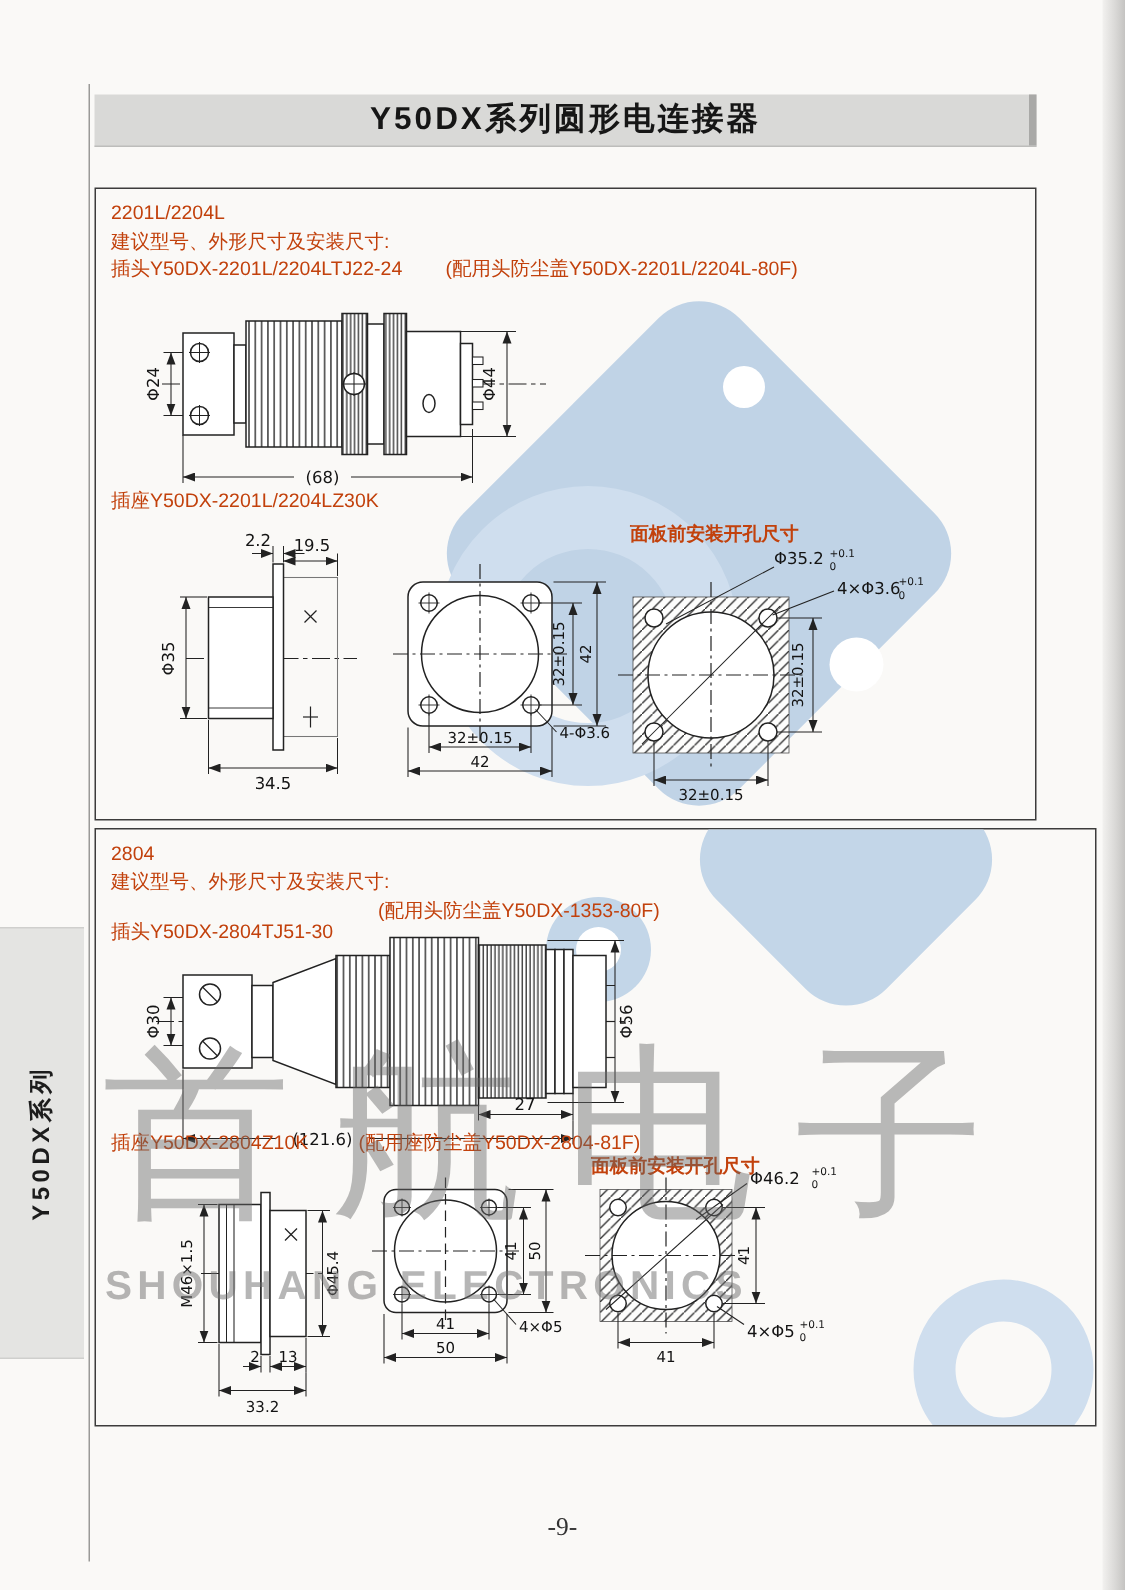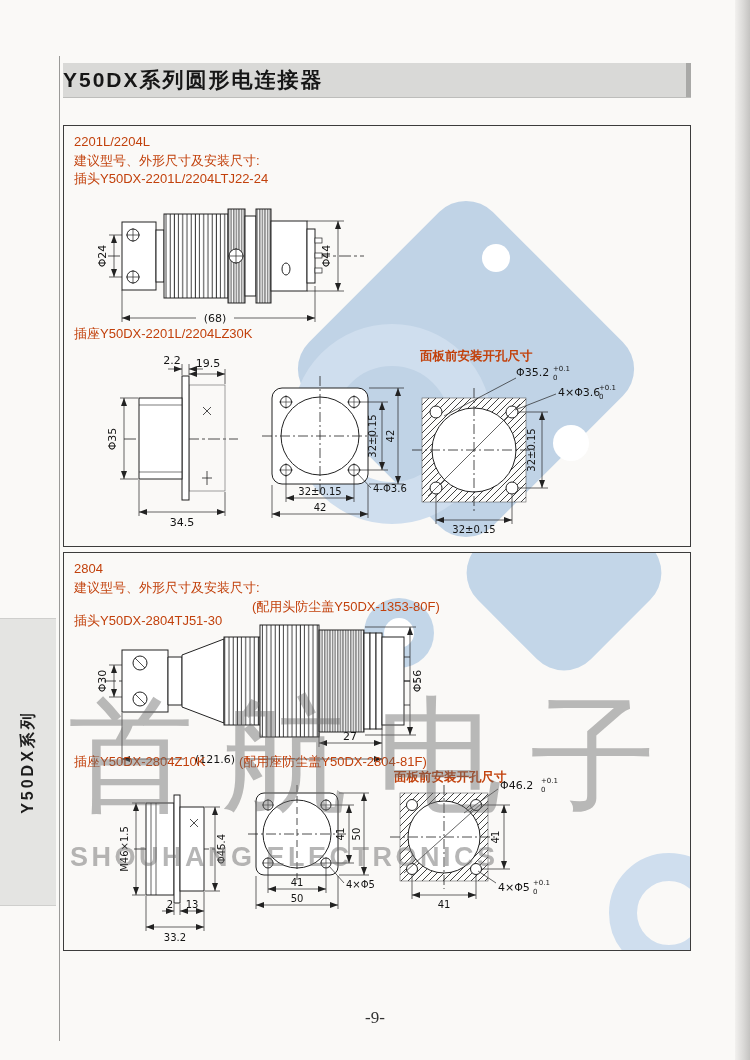--- a/index.html
+++ b/index.html
@@ -7,25 +7,25 @@
     width:750px;height:1060px;position:relative;overflow:hidden;
     background:#faf9f7;
     font-family:"Liberation Sans", sans-serif;color:#111;
   }
   .edge-right{position:absolute;top:0;right:0;width:15px;height:1060px;
     background:linear-gradient(90deg,#f2f1ef 0%,#d8d7d5 60%,#c4c3c1 100%);}
   .edge-line-left{position:absolute;left:59px;top:56px;width:1px;height:985px;background:#9a9a98;}
   .titlebar{position:absolute;left:63px;top:63px;width:628px;height:34px;
     background:#d9d9d7;border-bottom:1px solid #bdbdbb;}
   .titlebar .cap{position:absolute;right:0;top:0;width:5px;height:100%;background:#a9a9a7;}
-  .titlebar .t{position:absolute;left:0;top:0;width:100%;text-align:left;
+  .titlebar .t{position:absolute;left:0;top:0;width:100%;text-align:center;
     font-size:21px;font-weight:bold;letter-spacing:2px;line-height:34px;color:#161616;}
   .sec{position:absolute;left:63px;background:transparent;border:1px solid #3c3c3c;overflow:hidden;}
   #sec1{top:125px;width:626px;height:420px;}
-  #sec2{top:552px;width:626px;height:397px;}
+  #sec2{top:552px;width:626px;height:397px;padding-left:40px;}
   .sec .lbl{position:absolute;font-size:13px;color:#c2410c;white-space:nowrap;z-index:3;}
   .sec .lbl.b{font-weight:bold;font-size:12.5px;}
   .secsvg{position:absolute;left:0;top:0;z-index:2;}
   
   .wm{position:absolute;z-index:1;}
   .diamond{background:#c0d3e6;border-radius:38px;transform:rotate(45deg);}
   .ring{border-radius:50%;box-sizing:border-box;border-style:solid;border-color:#cfdeee;background:transparent;}
   .wdot{background:#fff;border-radius:50%;}
   .dotgrid{background-image:radial-gradient(circle,#ffffff 4.4px,rgba(255,255,255,0) 5px);
     background-size:15px 15px;}
@@ -61,20 +61,21 @@
 
   <div class="wm diamond" style="left:272px;top:113px;width:260px;height:260px;"></div>
   <div class="wm ring" style="left:228px;top:198px;width:200px;height:200px;border-width:42px;"></div>
   <div class="wm wdot" style="left:418px;top:118px;width:28px;height:28px;"></div>
   <div class="wm wdot" style="left:489px;top:299px;width:36px;height:36px;"></div>
   <div class="wm dotgrid" style="left:372px;top:296px;width:46px;height:61px;"></div>
 
   <div class="lbl" style="left:10px;top:8px;">2201L/2204L</div>
   <div class="lbl" style="left:10px;top:26px;">建议型号、外形尺寸及安装尺寸:</div>
   <div class="lbl" style="left:10px;top:44px;">插头Y50DX-2201L/2204LTJ22-24</div>
+  <div class="lbl" style="left:233px;top:44px;">(配用头防尘盖Y50DX-2201L/2204L-80F)</div>
   <div class="lbl" style="left:10px;top:199px;">插座Y50DX-2201L/2204LZ30K</div>
   <div class="lbl b" style="left:356px;top:222px;">面板前安装开孔尺寸</div>
 
   <svg class="secsvg" width="626" height="420" viewBox="0 0 626 420">
     <defs>
       <marker id="ar" markerWidth="9" markerHeight="8" refX="8" refY="3" orient="auto" markerUnits="userSpaceOnUse">
         <path d="M0,0 L8,3 L0,6 z" fill="#222"></path>
       </marker>
       <marker id="ar2" markerWidth="9" markerHeight="8" refX="0" refY="3" orient="auto" markerUnits="userSpaceOnUse">
         <path d="M8,0 L0,3 L8,6 z" fill="#222"></path>

